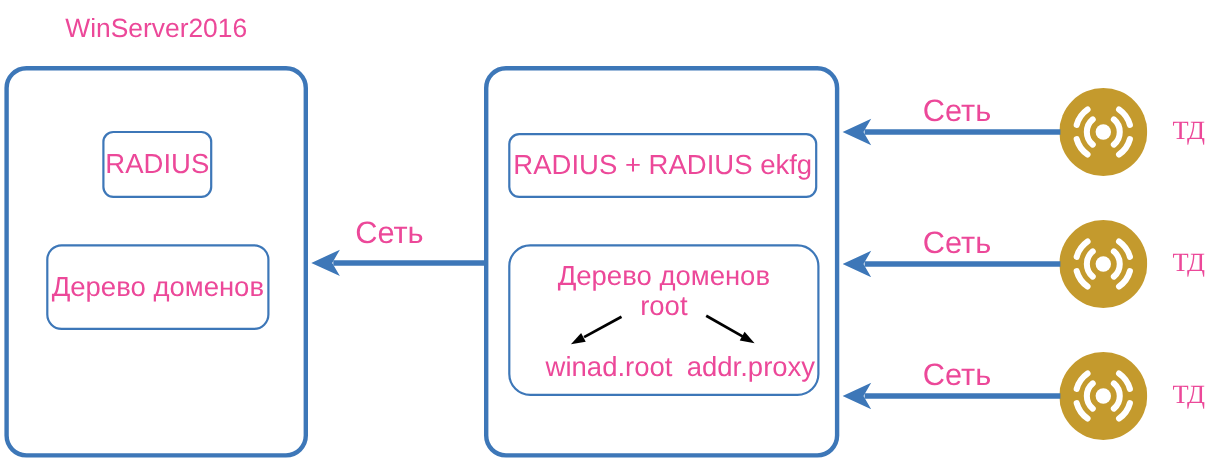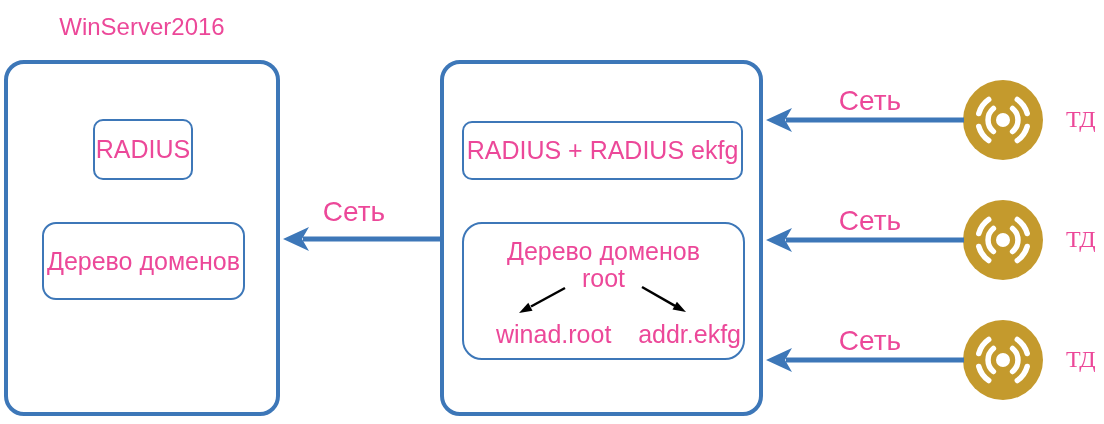--- a/index.html
+++ b/index.html
@@ -50,21 +50,21 @@
   <div class="outer-box" style="left:440px;top:60px;width:323px;height:356px;"></div>
 
   <div class="inner-box" style="left:462px;top:121px;width:281px;height:59px;border-radius:10px;">
     <span>RADIUS + RADIUS ekfg</span>
   </div>
 
   <div class="inner-box" style="left:462px;top:222px;width:283px;height:138px;border-radius:20px;display:block;">
     <div class="root-box-line" style="top:14px;">Дерево доменов</div>
     <div class="root-box-line" style="top:41px;">root</div>
     <div class="root-child" style="left:4px;top:97px;margin-left:28px;">winad.root</div>
-    <div class="root-child" style="right:2px;top:97px;">addr.ekfg</div>
+    <div class="root-child" style="right:2px;top:97px;">addr.proxy</div>
   </div>
 
   <div class="net-label" style="left:304px;top:196px;width:100px;">Сеть</div>
   <div class="net-label" style="left:810px;top:85px;width:120px;">Сеть</div>
   <div class="net-label" style="left:810px;top:205px;width:120px;">Сеть</div>
   <div class="net-label" style="left:810px;top:325px;width:120px;">Сеть</div>
 
   <svg class="ap-icon" style="left:963px;top:80px;" viewBox="0 0 80 80">
     <circle cx="40" cy="40" r="40" fill="#c49a2d"></circle>
     <circle cx="40" cy="40" r="7" fill="#fff"></circle>

